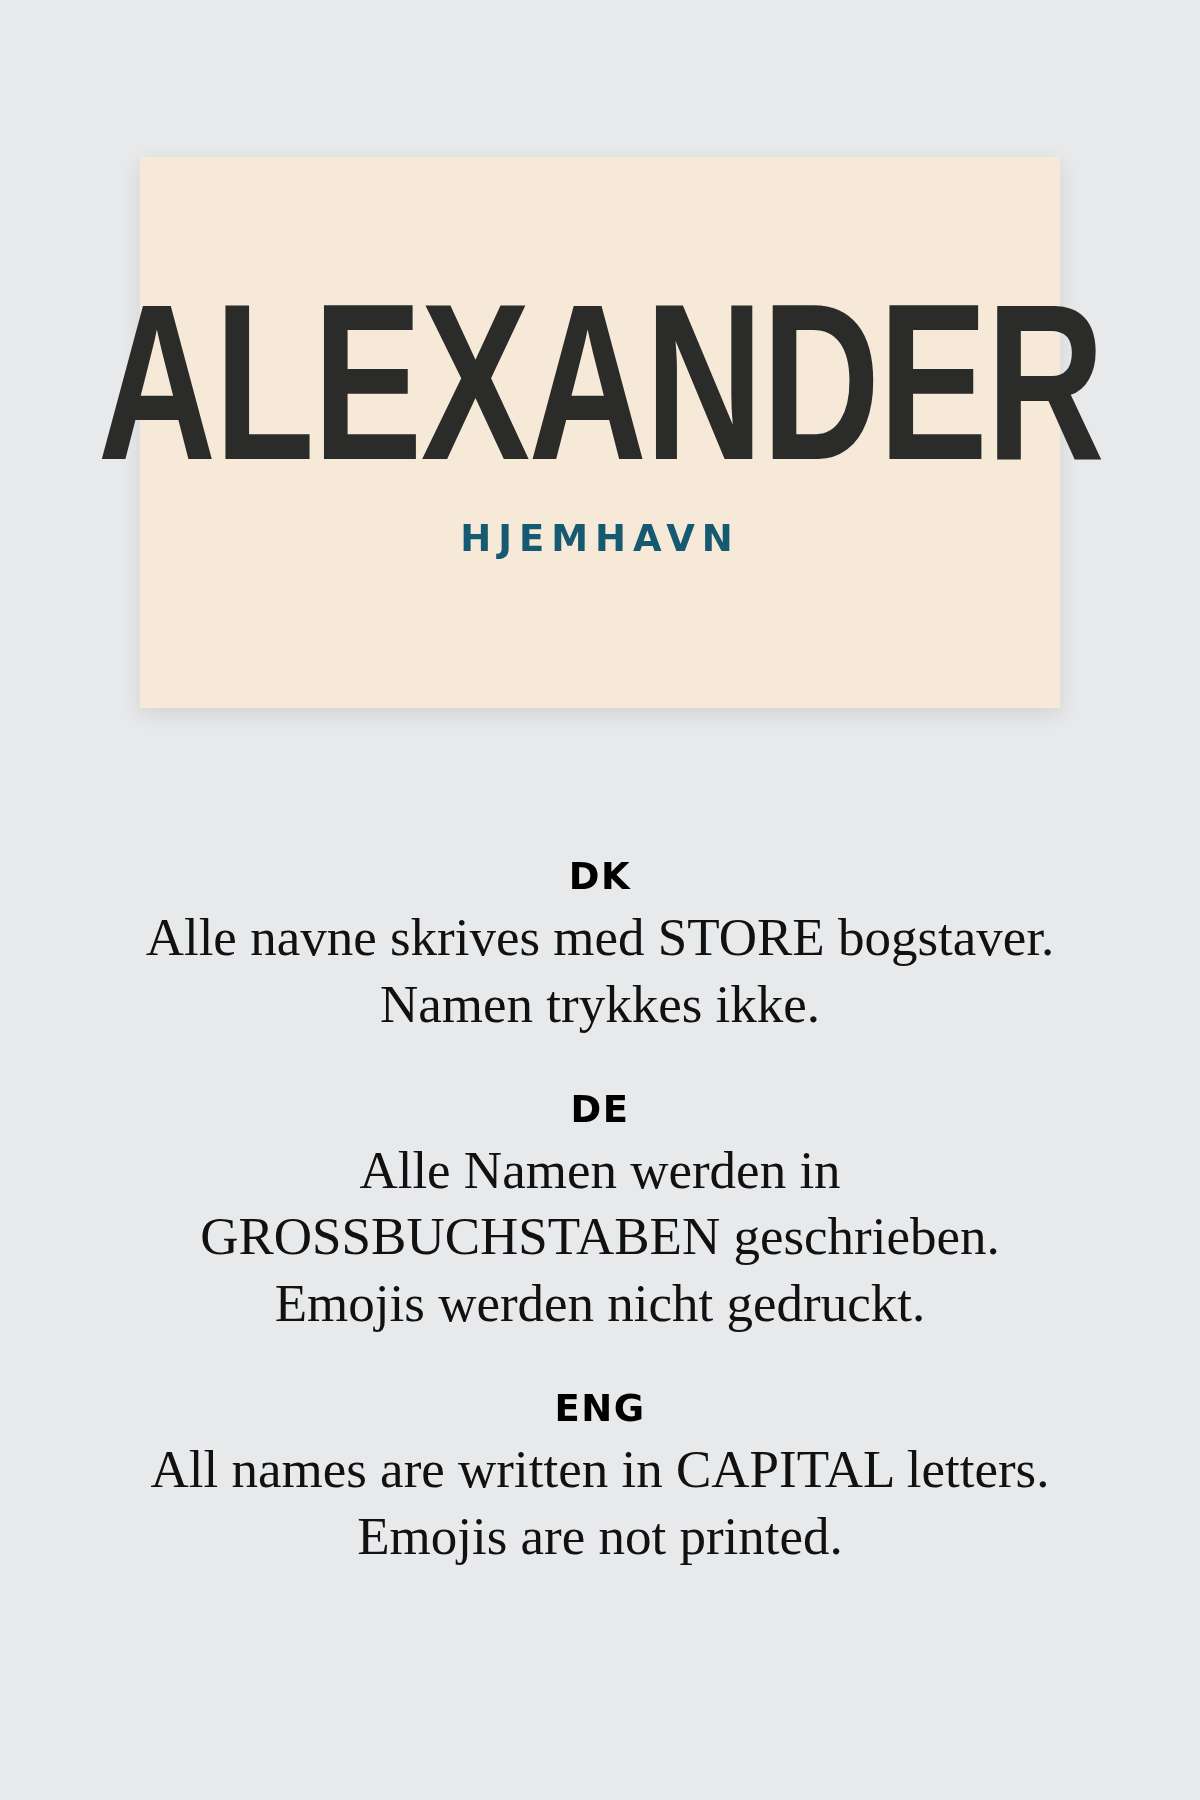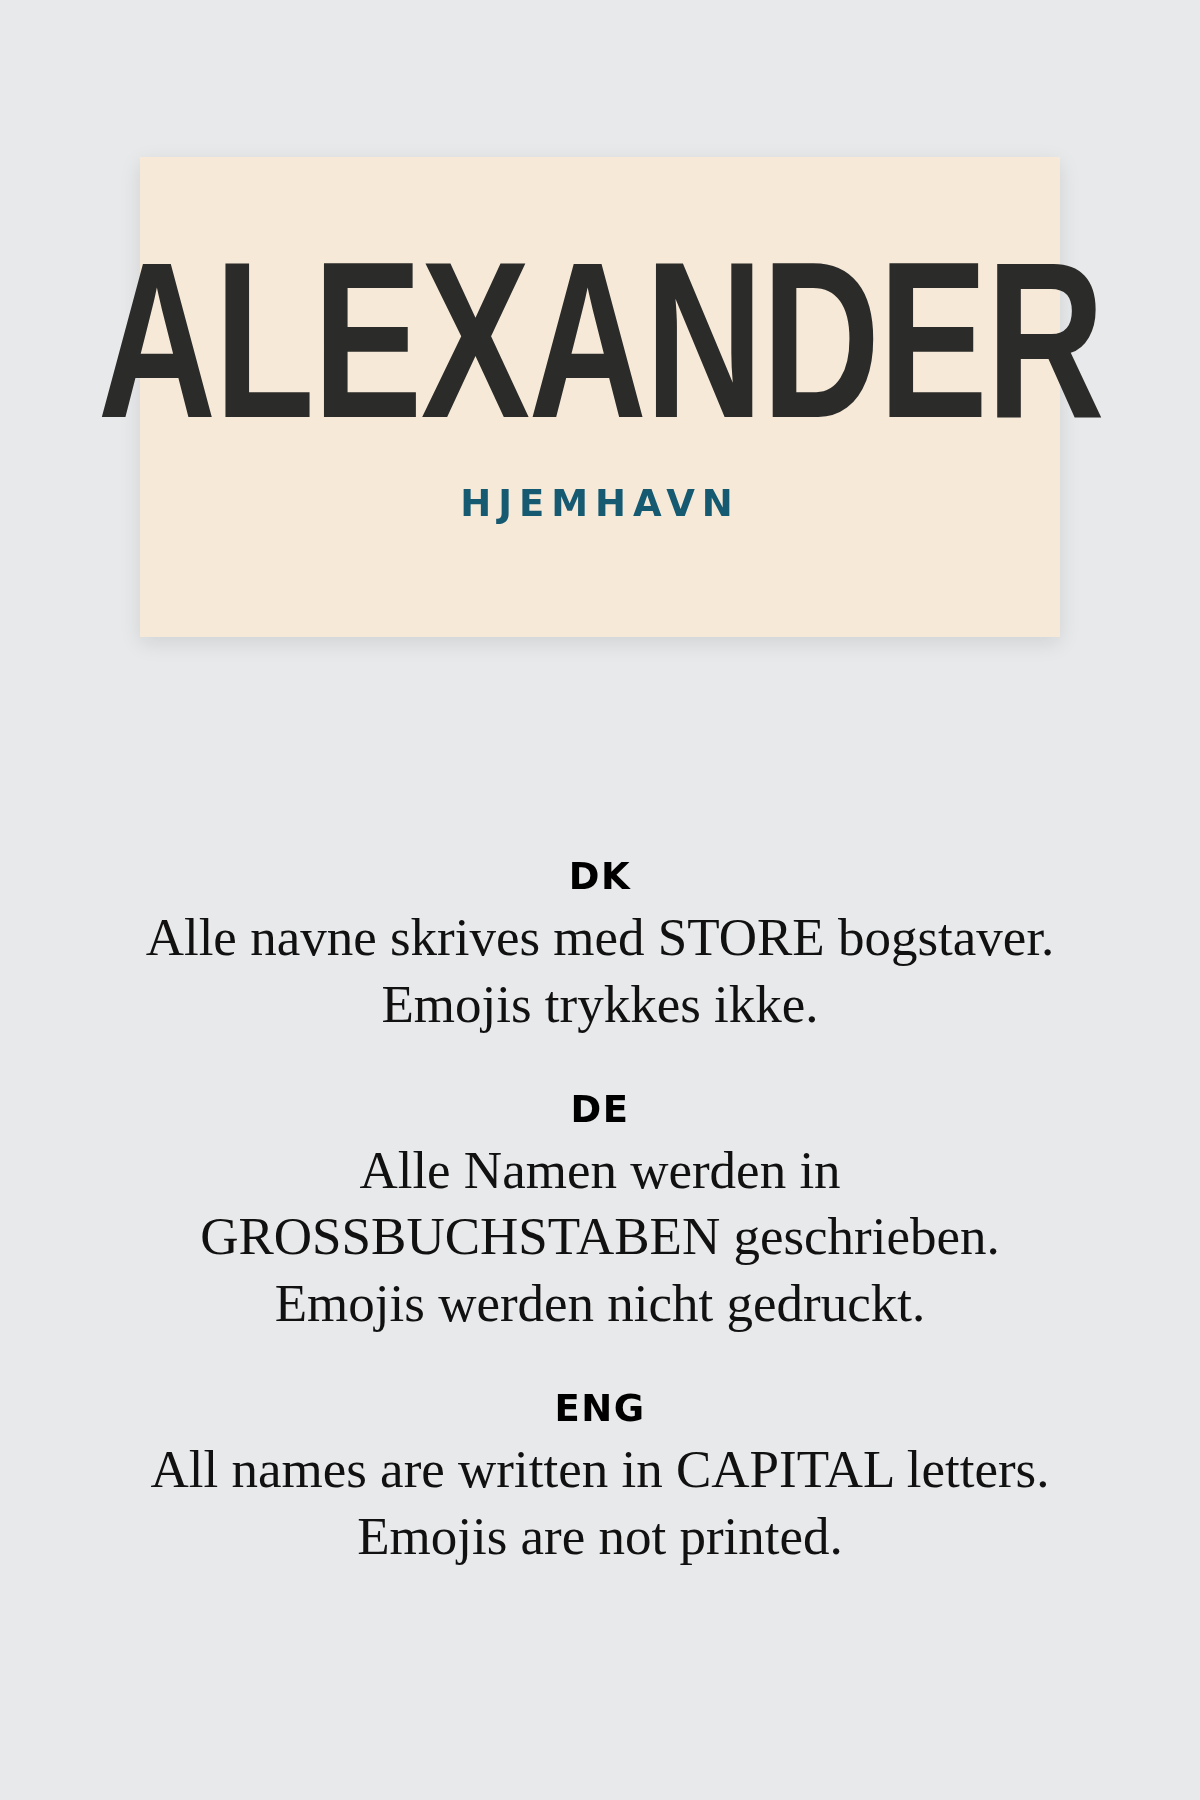--- a/index.html
+++ b/index.html
@@ -19,21 +19,21 @@
     height: 1800px;
     box-sizing: border-box;
   }
 
   
   .card-wrap {
     position: absolute;
     left: 140px;
     top: 157px;
     width: 920px;
-    height: 480px;
+    height: 551px;
   }
   .card {
     width: 100%;
     height: 100%;
     background: #f6e9d8;
     box-shadow: 0 6px 20px rgba(0,0,0,0.10);
     display: flex;
     flex-direction: column;
     align-items: center;
     justify-content: center;
@@ -53,21 +53,21 @@
     margin: 0 0 46px 0;
     text-align: center;
   }
   .card-sub {
     font-family: "DejaVu Sans", sans-serif;
     font-weight: bold;
     font-size: 37px;
     letter-spacing: 7px;
     color: #165a72;
     white-space: nowrap;
-    margin: 6px;
+    margin: 0;
     text-align: center;
   }
 
   
   .notes {
     position: absolute;
     left: 0;
     top: 855px;
     width: 1200px;
     text-align: center;
@@ -105,21 +105,21 @@
       <div class="card-sub">HJEMHAVN</div>
     </div>
   </div>
 
   <div class="notes">
 
     <div class="note-block">
       <p class="note-lang">DK</p>
       <p class="note-body">
         <span class="ln">Alle navne skrives med STORE bogstaver.</span>
-        <span class="ln">Emojis trykkes ikke.</span>
+        <span class="ln">Namen trykkes ikke.</span>
       </p>
     </div>
 
     <div class="note-block">
       <p class="note-lang">DE</p>
       <p class="note-body">
         <span class="ln">Alle Namen werden in</span>
         <span class="ln">GROSSBUCHSTABEN geschrieben.</span>
         <span class="ln">Emojis werden nicht gedruckt.</span>
       </p>

